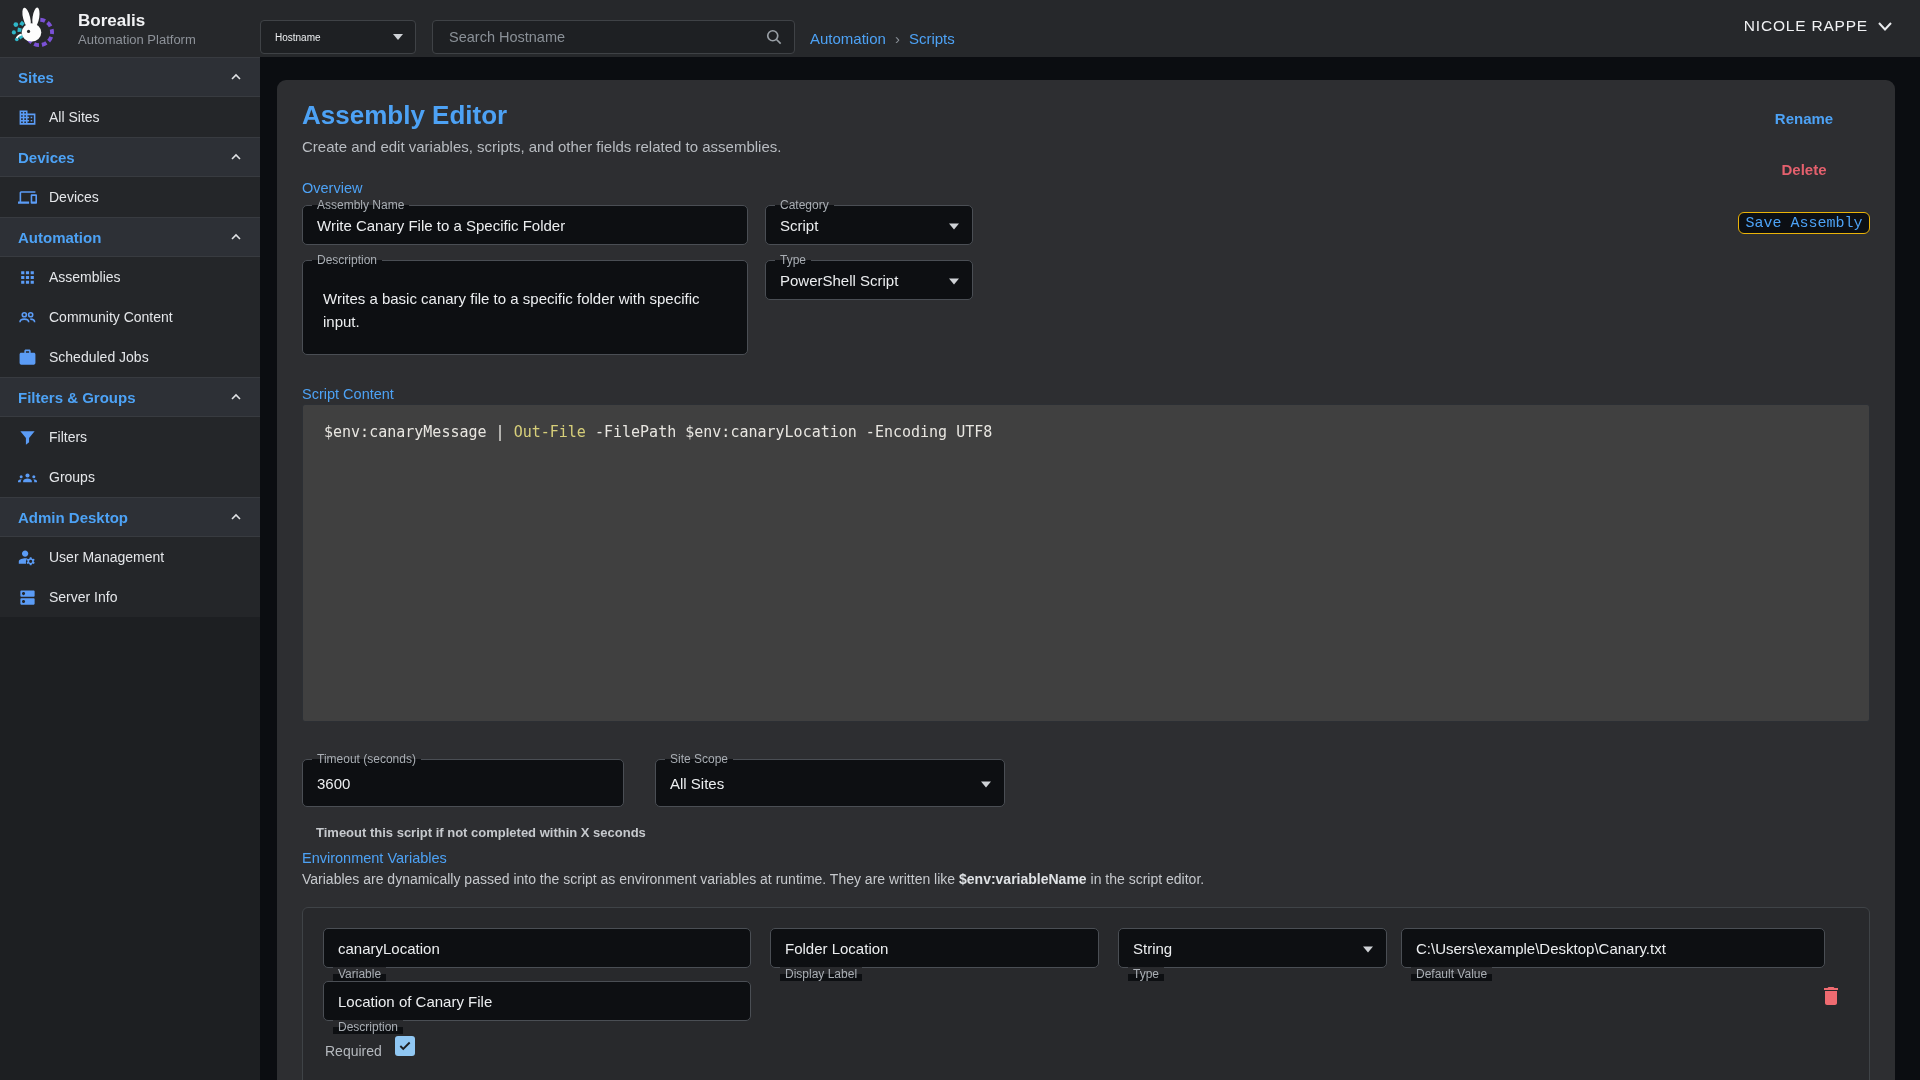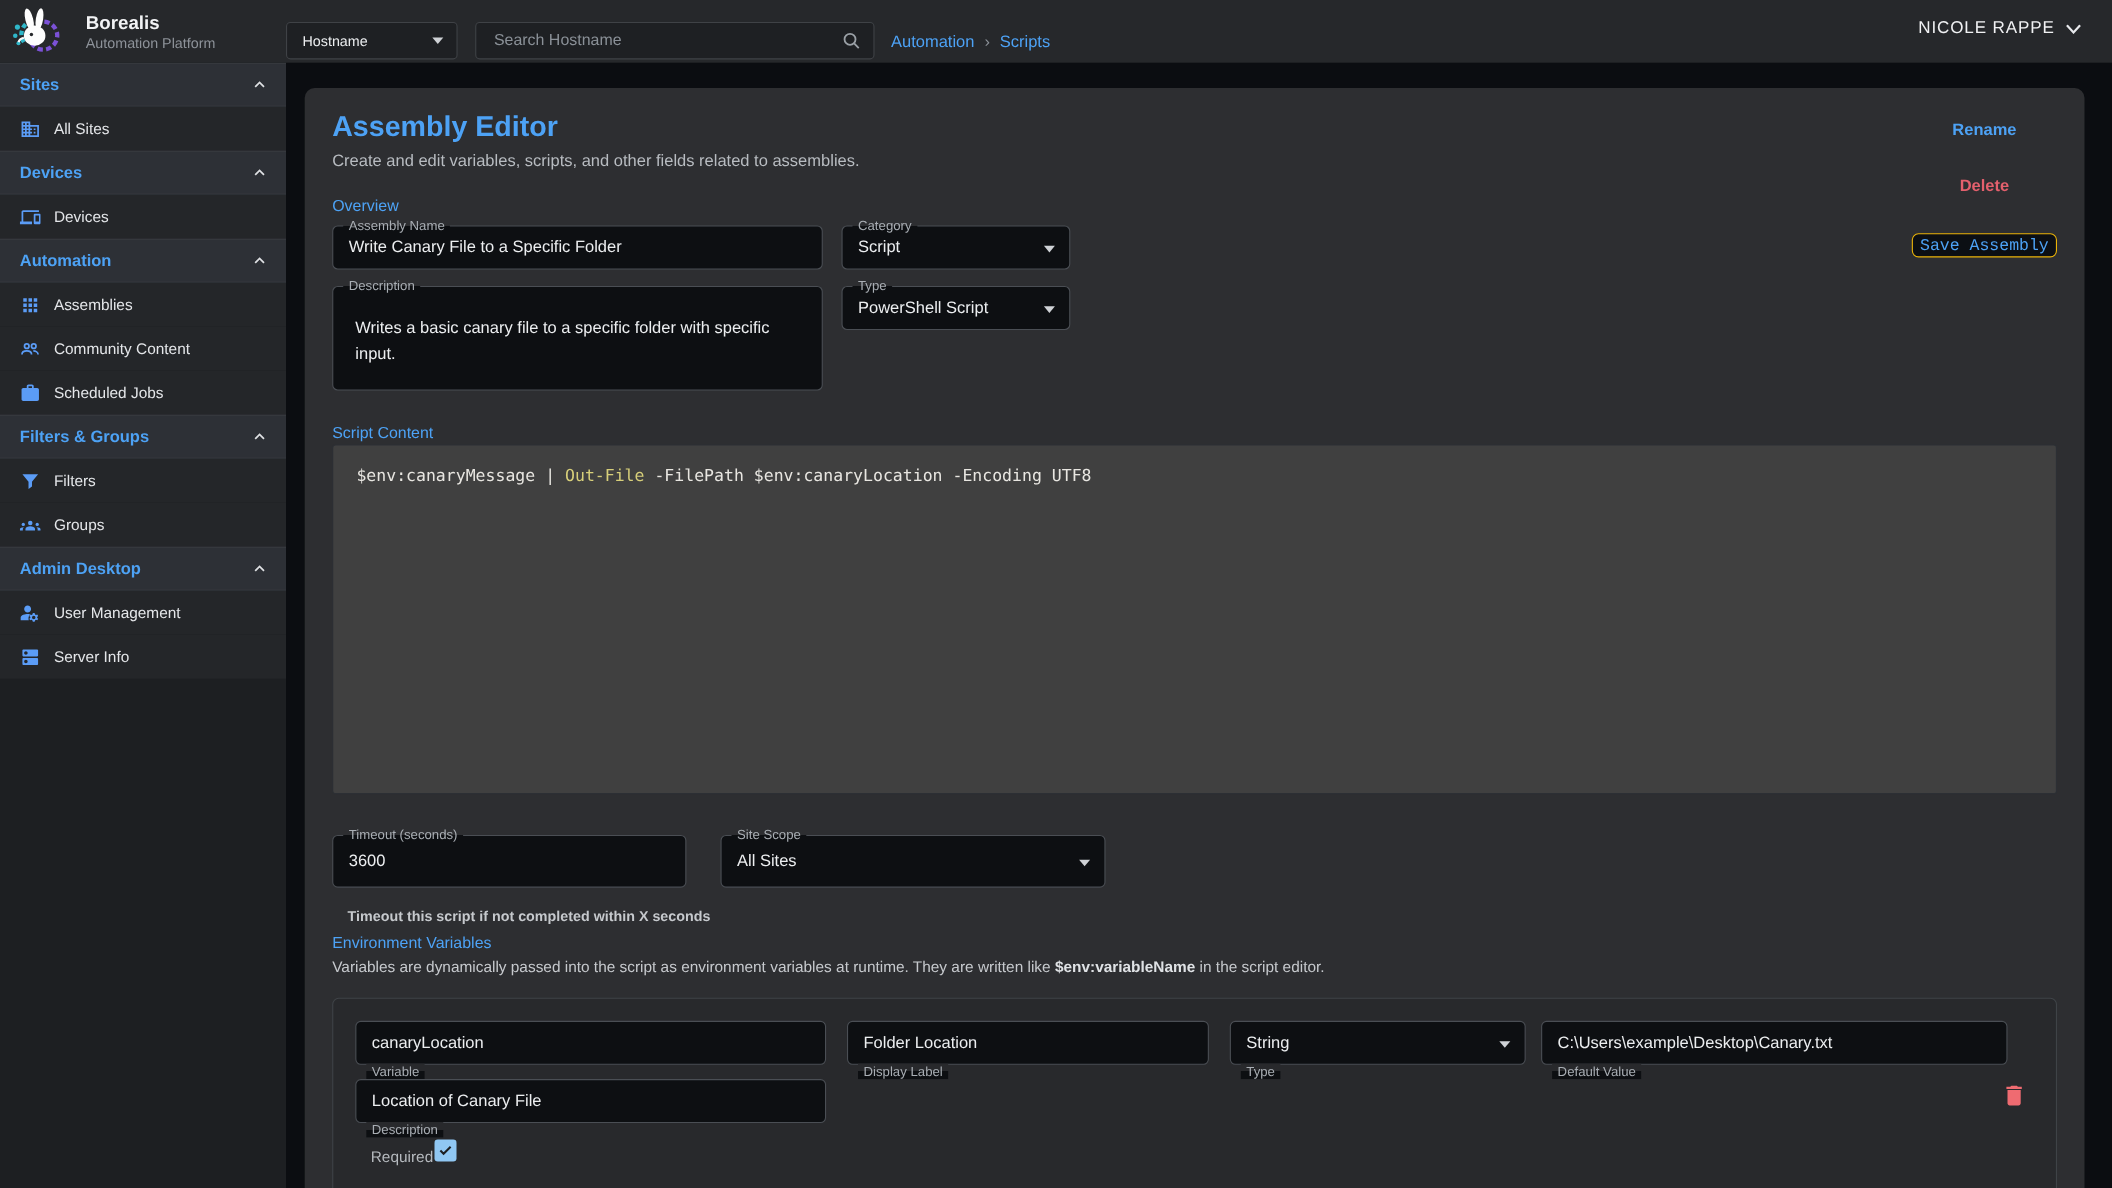--- a/index.html
+++ b/index.html
@@ -7,21 +7,21 @@
               font-family:"Liberation Sans", sans-serif; }
 
   
   .topbar { position:absolute; left:0; top:0; width:1920px; height:57px; background:#26282b; z-index:5; }
   .logo-svg { position:absolute; left:8px; top:5px; width:47px; height:47px; }
   .brand-name { position:absolute; left:78px; top:11px; font-size:17px; font-weight:bold; color:#f2f3f5; }
   .brand-tag  { position:absolute; left:78px; top:32px; font-size:13px; color:#8d9299; }
 
   .hostname-box { position:absolute; left:260px; top:20px; width:156px; height:34px;
     background:#1e2023; border:1px solid #3f4246; border-radius:4px; color:#eceef0;
-    font-size:13px; display:flex; align-items:center; padding:0 12px 0 14px; cursor:pointer; }
+    font-size:10px; display:flex; align-items:center; padding:0 12px 0 14px; cursor:pointer; }
   .hostname-box .sel-caret { margin-left:auto; }
 
   .search-box { position:absolute; left:432px; top:20px; width:363px; height:34px;
     background:#1e2023; border:1px solid #3f4246; border-radius:4px; display:flex; align-items:center; }
   .search-box input { flex:1; background:transparent; border:none; outline:none; color:#d9dcdf;
     font-size:14.5px; padding:0 8px 0 16px; font-family:"Liberation Sans", sans-serif; }
   .search-box input::placeholder { color:#8a9097; }
   .search-ico { width:20px; height:20px; margin-right:10px; flex:none; }
 
   .breadcrumb { position:absolute; left:810px; top:30px; font-size:15px; color:#8b9198;
@@ -80,21 +80,21 @@
     font-size:15px; color:#e8e6e1; white-space:pre; }
   .code-line .cmdlet { color:#d7cf7a; }
 
   .helper { position:absolute; left:39px; top:745px; font-size:13px; font-weight:bold; color:#c6c9cd; }
   .env-desc { position:absolute; left:25px; top:791px; font-size:14px; color:#c6c9cd; }
   .env-desc b { color:#dfe2e5; }
 
   .card { position:absolute; left:25px; top:827px; width:1568px; height:252px;
     background:#28292c; border:1px solid #3f4347; border-radius:6px; }
 
-  .req-label { position:absolute; left:22px; top:135px; font-size:14px; color:#b5b9be;margin-left:12px; }
+  .req-label { position:absolute; left:22px; top:135px; font-size:14px; color:#b5b9be; }
   .checkbox { position:absolute; left:92px; top:128px; width:20px; height:20px; background:#90c7f3;
     border-radius:3px; cursor:pointer; display:flex; align-items:center; justify-content:center; }
   .trash-btn { position:absolute; left:1516px; top:76px; width:24px; height:24px; background:none;
     border:none; cursor:pointer; padding:0; }
 
   .chev svg, .checkbox svg { display:block; }
 </style>
 </head>
 <body>
 

